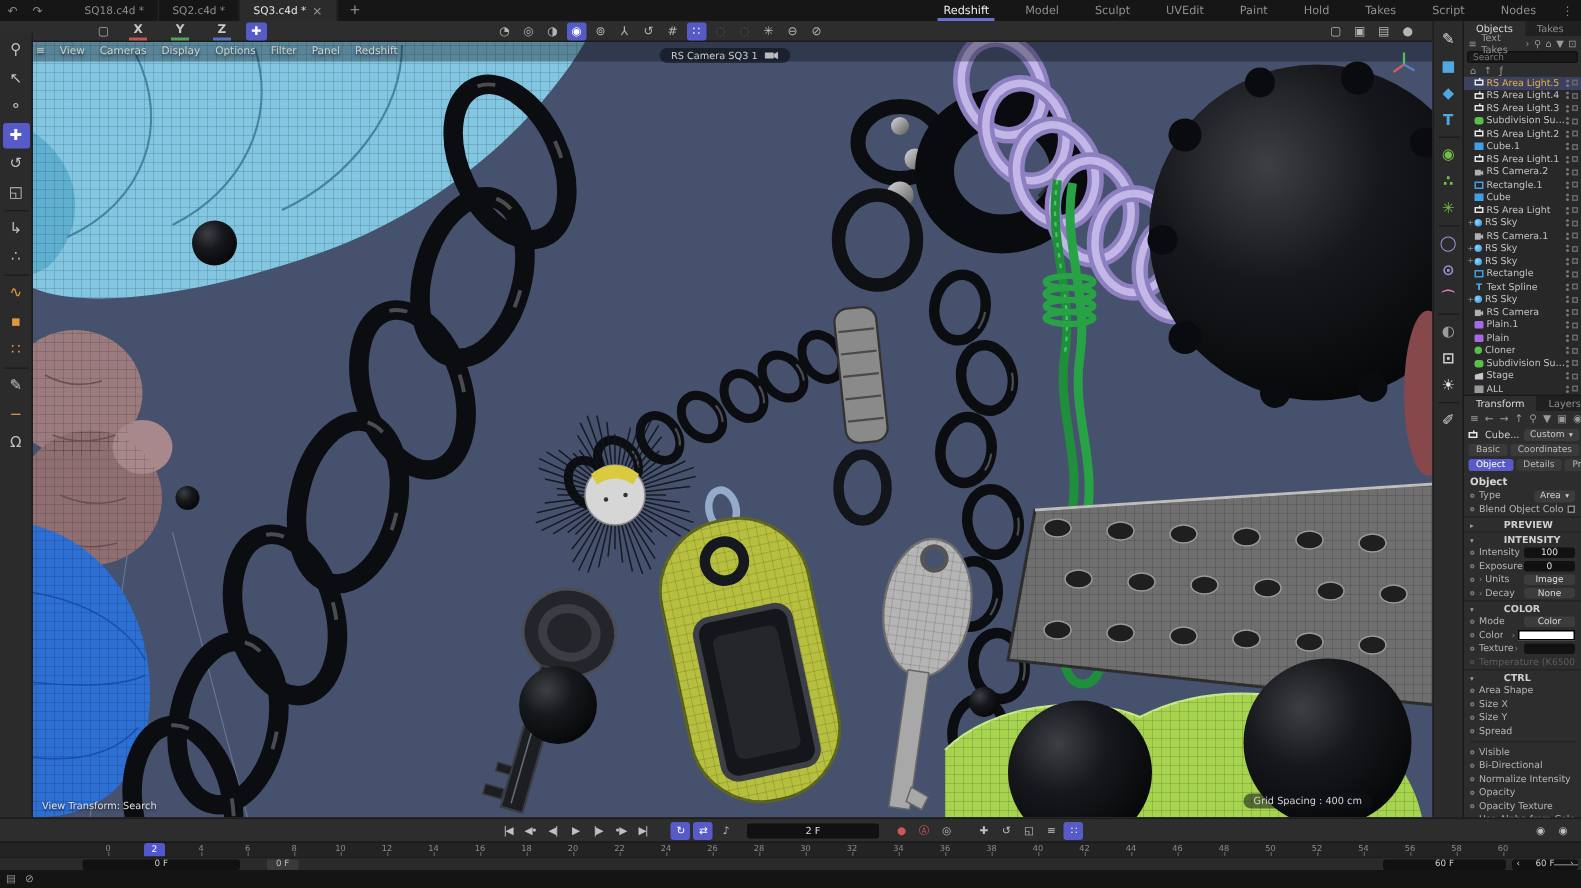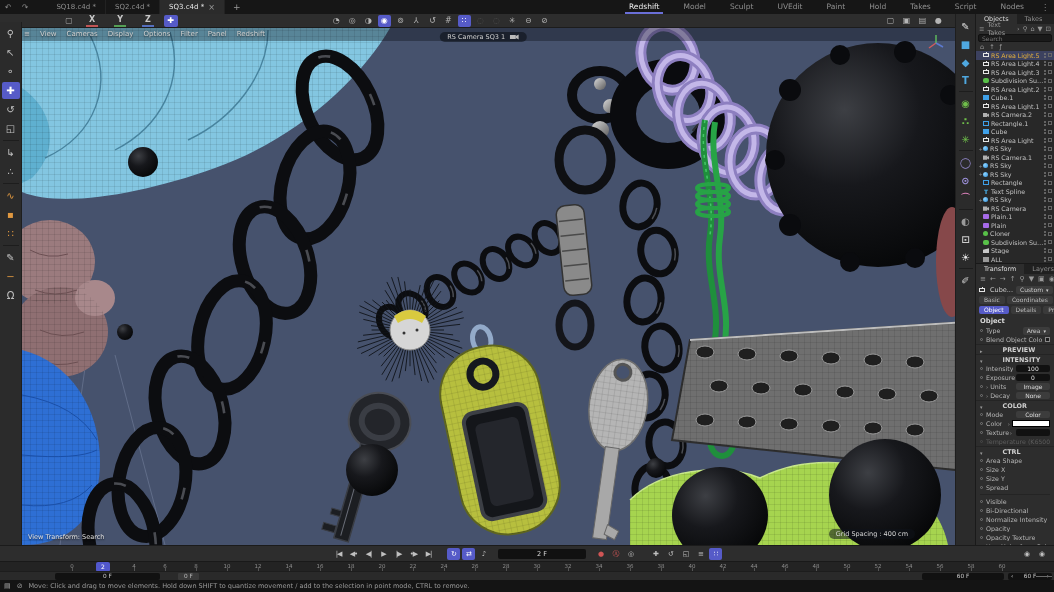--- a/index.html
+++ b/index.html
@@ -1173,15 +1173,14 @@
       <span>‹</span>
       <span>60 F</span>
       <span>›</span>
     </span>
     <span id="tl-scroll"></span>
   </div>
 
   <div id="statusbar">
     <span class="st-ico">▤</span>
     <span class="st-ico">⊘</span>
-    <span id="status-msg">Move: Click and drag to move elements. Hold down SHIFT to quantize movement / add to the selection in point mode, CTRL to remove.</span>
   </div>
 </div>
 
 </body></html>

